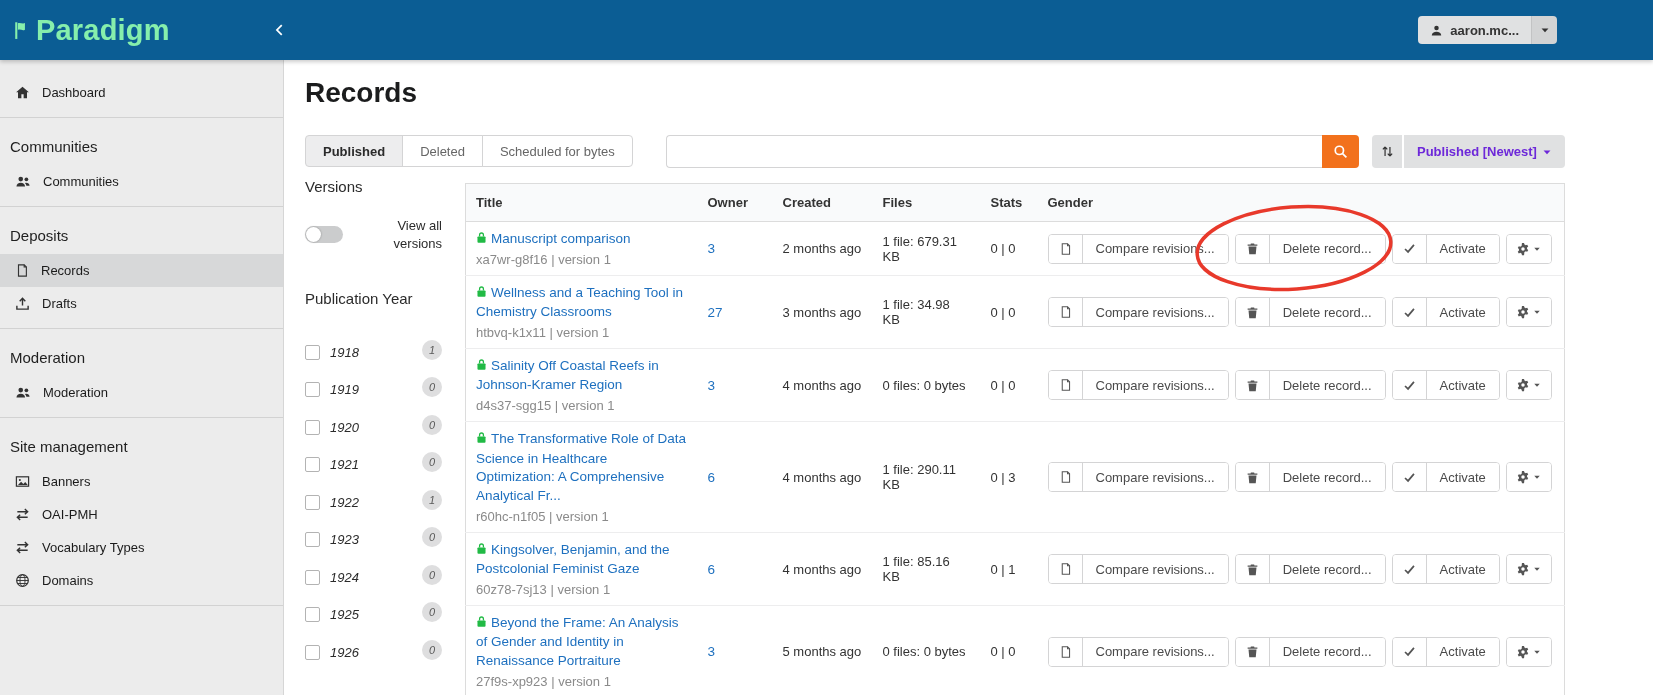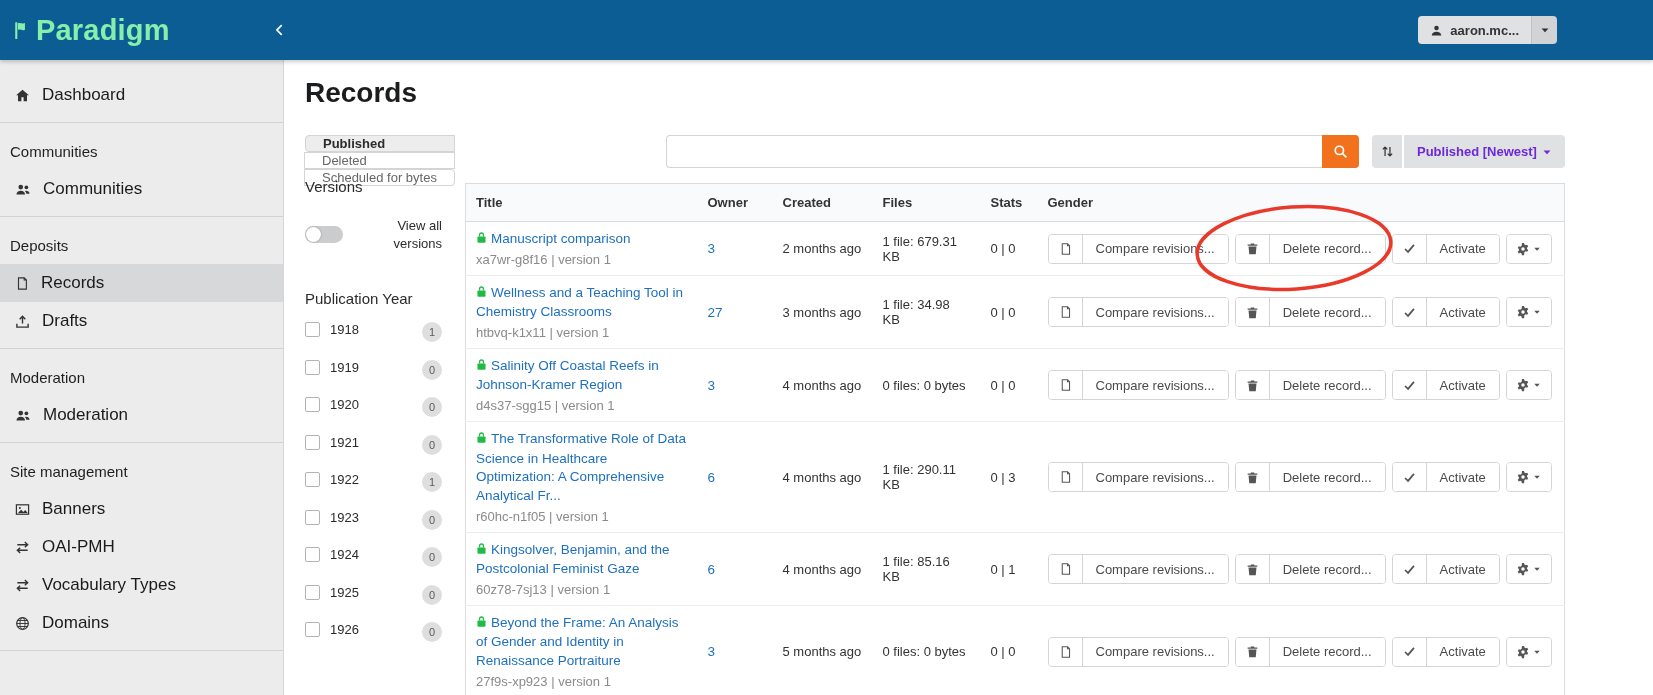--- a/index.html
+++ b/index.html
@@ -38,30 +38,30 @@
   
   .sidebar {
     position:absolute; top:60px; left:0; bottom:0; width:284px;
     background:#ececec; border-right:1px solid #d6d6d6;
   }
   .sb-section { border-bottom:1px solid #d2d2d2; padding:6px 0 8px; }
   .sb-section:first-child { padding-top:16px; }
   .sb-heading { padding:14px 10px 10px; font-size:15px; color:#1f1f1f; }
   .sb-item {
     display:flex; align-items:center; gap:12px; padding:9px 10px 9px 15px;
-    font-size:17px; color:#1b1b1b; cursor:pointer;
+    font-size:13px; color:#1b1b1b; cursor:pointer;
   }
   .sb-item .i { color:#333; flex:0 0 auto; }
   .sb-item.active { background:#d7d8d9; }
 
   
   .main { position:absolute; left:285px; top:60px; right:0; bottom:0; background:#fff; }
   .page-title { position:absolute; left:20px; top:17px; font-size:28px; font-weight:700; color:#1b1c1d; }
 
-  .tabs { position:absolute; left:20px; top:75px; height:32px; display:flex;flex-direction:column; }
+  .tabs { position:absolute; left:20px; top:75px; height:32px; display:flex; }
   .tab {
     display:flex; align-items:center; padding:0 17px; font-size:13px; color:#666;
     background:#fff; border:1px solid #d4d4d5; margin-left:-1px; cursor:pointer; white-space:nowrap;
   }
   .tab:first-child { border-radius:4px 0 0 4px; margin-left:0; }
   .tab:last-child { border-radius:0 4px 4px 0; }
   .tab.active { background:#ededee; color:#2b2b2b; font-weight:700; }
 
   .search-wrap { position:absolute; left:381px; top:75px; width:693px; height:33px; display:flex; }
   .search-input {
@@ -91,21 +91,21 @@
     display:flex; justify-content:space-between; align-items:center;
   }
   .toggle { width:38px; height:17px; border-radius:9px; background:#cbcccd; position:relative; cursor:pointer; flex:0 0 auto; }
   .toggle .knob {
     position:absolute; left:1px; top:1px; width:15px; height:15px; border-radius:50%;
     background:#fff; box-shadow:0 0 2px rgba(0,0,0,.35);
   }
   .toggle-label { font-size:13px; color:#2b2b2b; text-align:right; line-height:1.35; width:64px; }
   .flt-year-h { position:absolute; left:20px; top:230px; font-size:15px; font-weight:500; color:#2b2b2b; }
   .year-list { position:absolute; left:20px; top:262px; width:137px; }
-  .year-row { height:37.5px; display:flex; align-items:flex-start; cursor:pointer; }
+  .year-row { height:37.5px; display:flex; align-items:flex-end; cursor:pointer;font-style:italic; }
   .cb {
     width:15px; height:15px; border:1px solid #b3b3b3; border-radius:2px; background:#fff;
     margin-right:10px; flex:0 0 auto;
   }
   .year-label { flex:1; font-size:13px; color:#2b2b2b; }
   .count-badge {
     min-width:20px; height:20px; border-radius:50%; background:#dededf; color:#5a5a5a;
     font-size:11px; display:flex; align-items:center; justify-content:center; padding:0 3px;
   }
 

